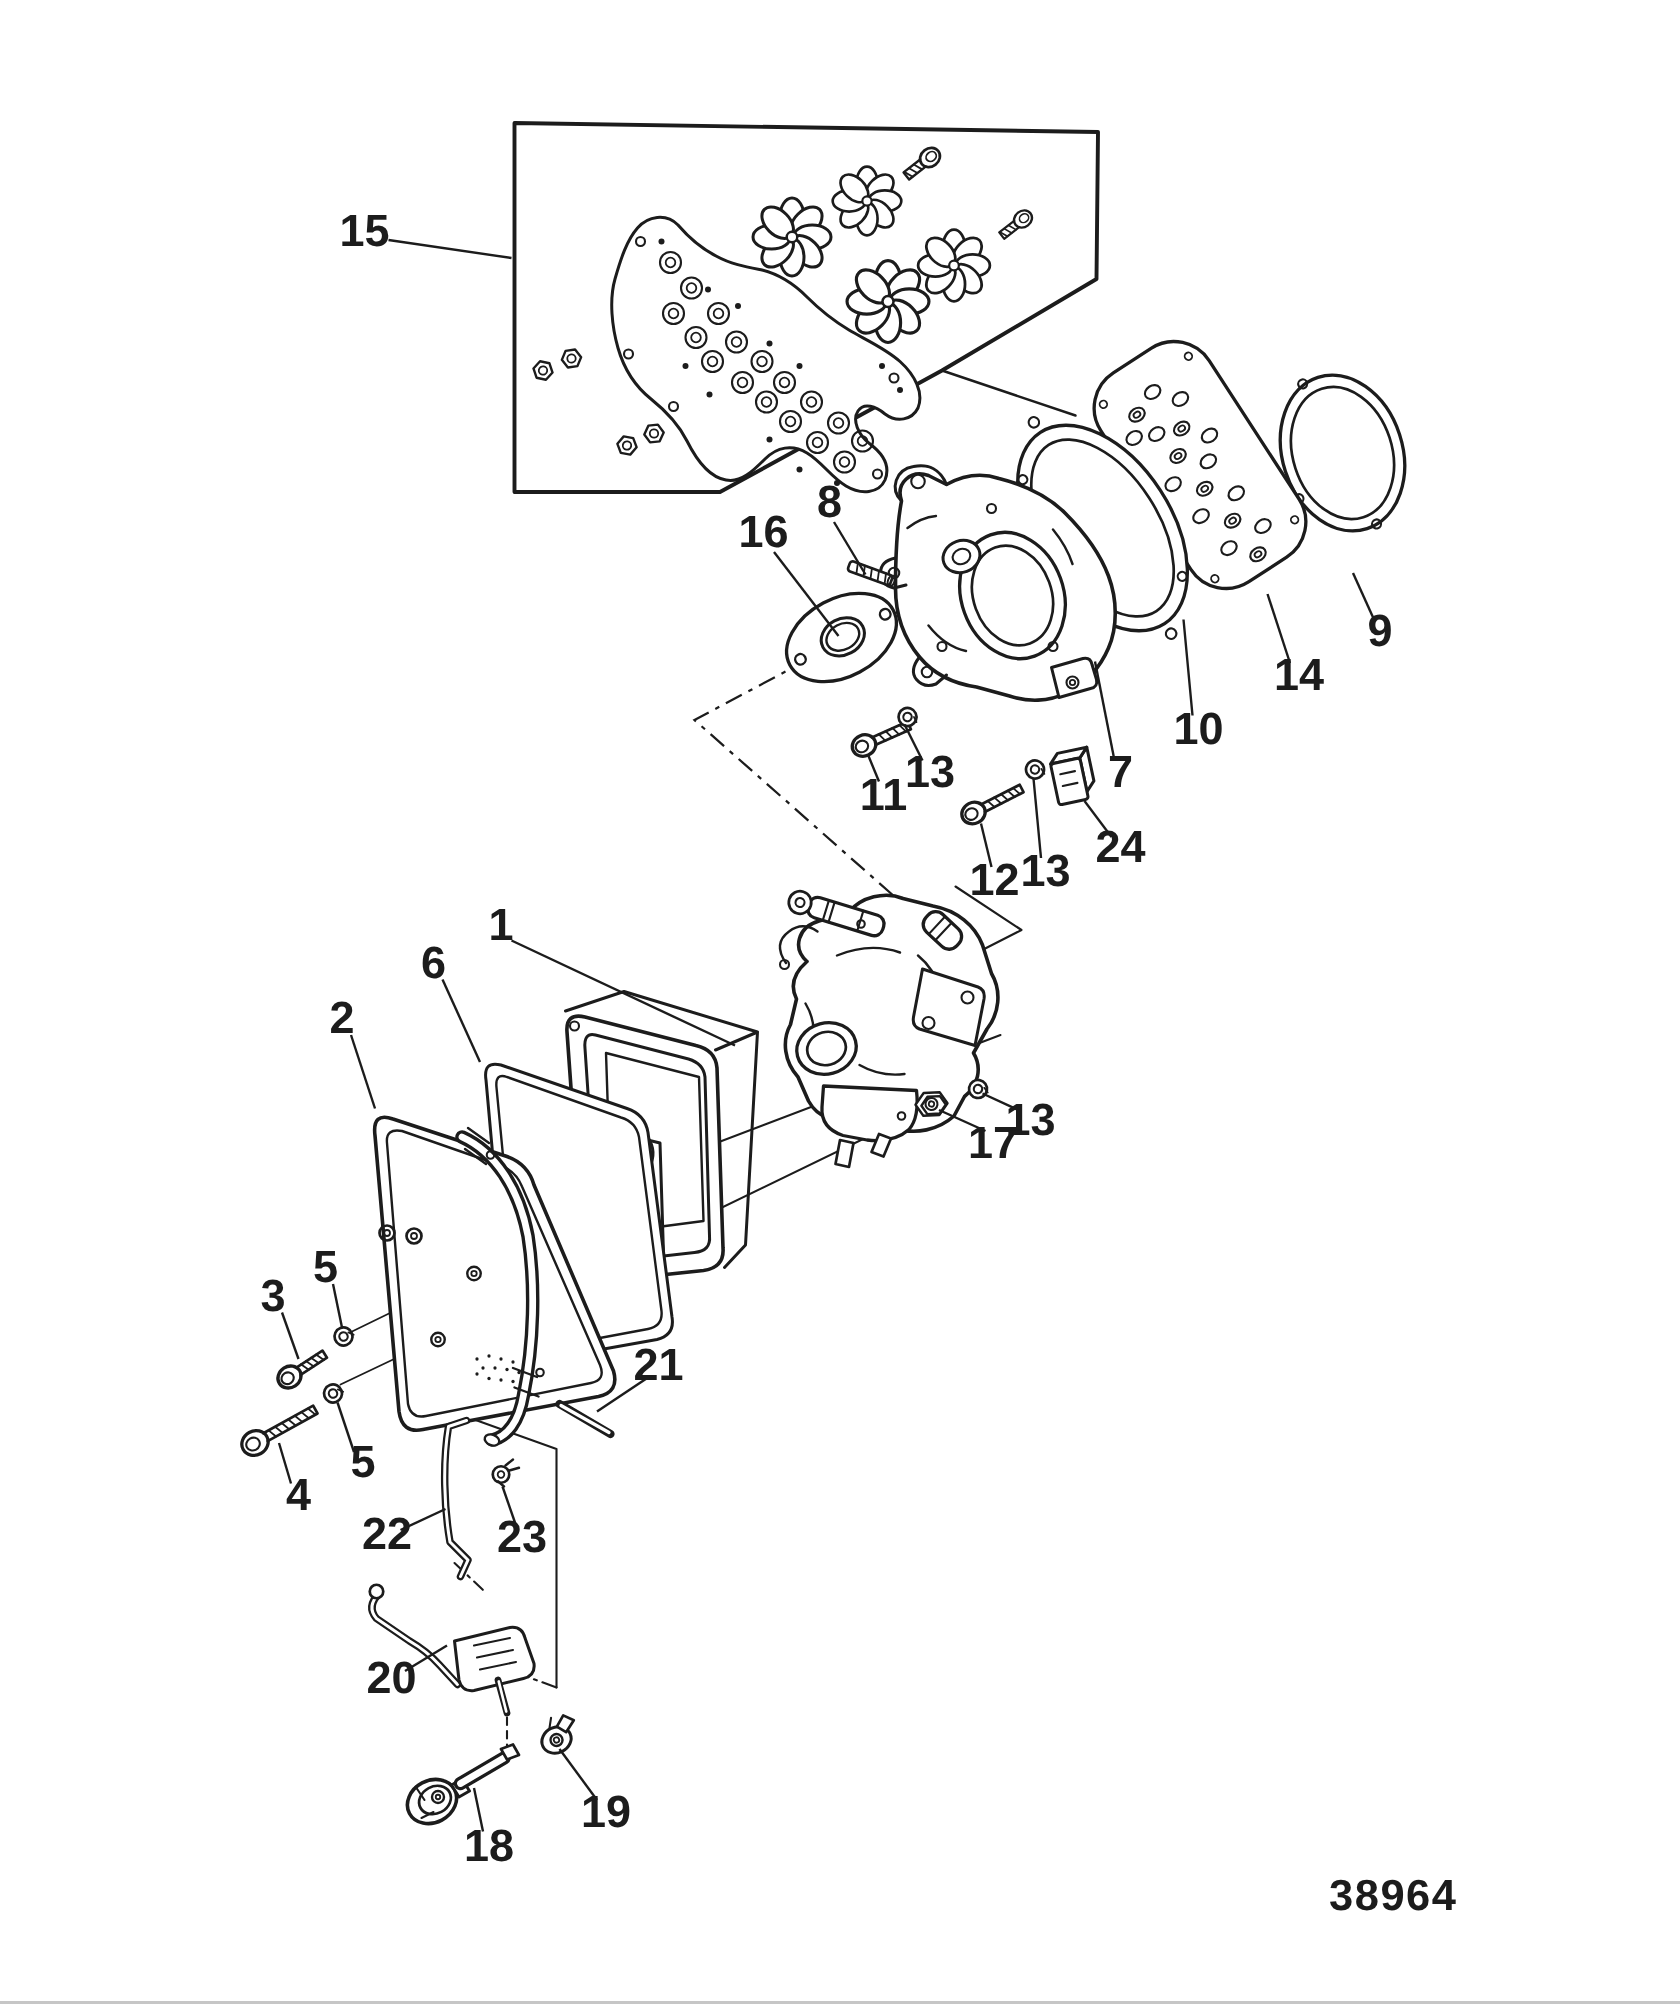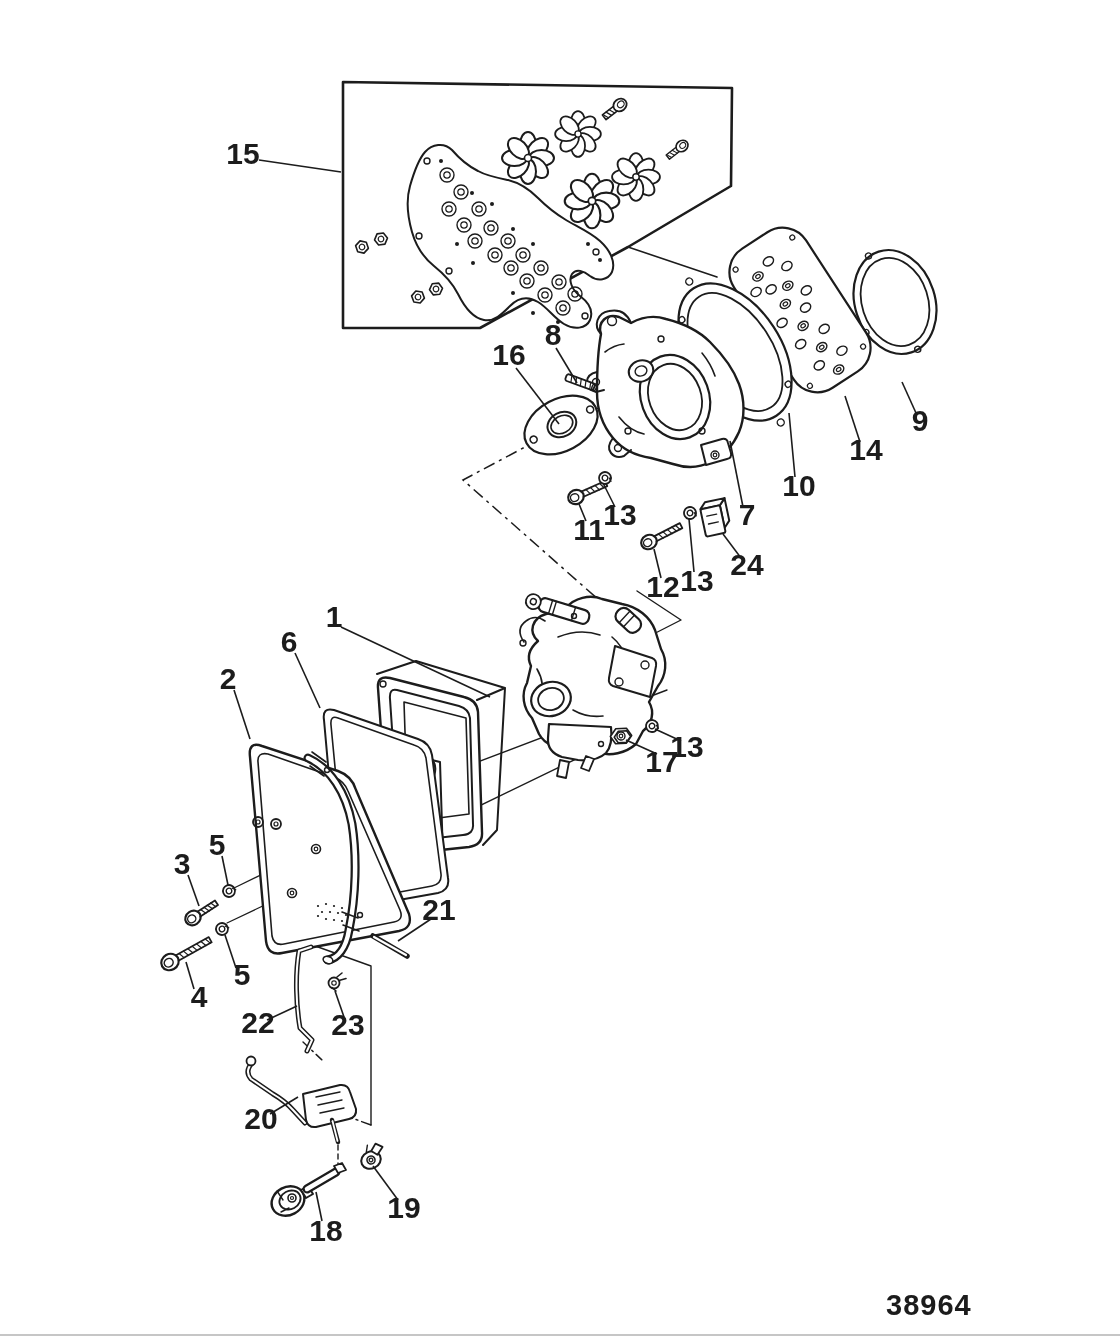--- a/index.html
+++ b/index.html
@@ -13,21 +13,21 @@
   .w2{stroke-width:2}.w18{stroke-width:1.8}.w16{stroke-width:1.6}
   .w14{stroke-width:1.4}.w12{stroke-width:1.2}
   .leader{stroke:#1c1c1c;stroke-width:1.6;}
   .callout{font:700 30px "Liberation Sans",sans-serif;fill:#1c1c1c;
            text-anchor:middle;dominant-baseline:middle;}
   .thick{stroke:#1c1c1c;fill:none;stroke-linecap:round;stroke-linejoin:round;}
   .core{stroke:#ffffff;fill:none;stroke-linecap:round;stroke-linejoin:round;}
   .dashdot{stroke:#1c1c1c;stroke-width:1.5;fill:none;stroke-dasharray:12 5 3 5;}
   .dots{fill:#1c1c1c;stroke:none;}
   #figure-number{position:absolute;left:886px;top:1248px;
-      font:700 29px "Liberation Sans",sans-serif;color:#1c1c1c;letter-spacing:1px;margin-top:41px;}
+      font:700 29px "Liberation Sans",sans-serif;color:#1c1c1c;letter-spacing:1px;}
   #page-edge{position:absolute;left:0;bottom:0;width:100%;height:2px;background:#c6c6c6;}
 </style>
 </head>
 <body>
 
 <div id="page">
 <svg width="1120" height="1336" viewBox="0 0 1120 1336">
 
   <defs>
     <g id="petal8">

